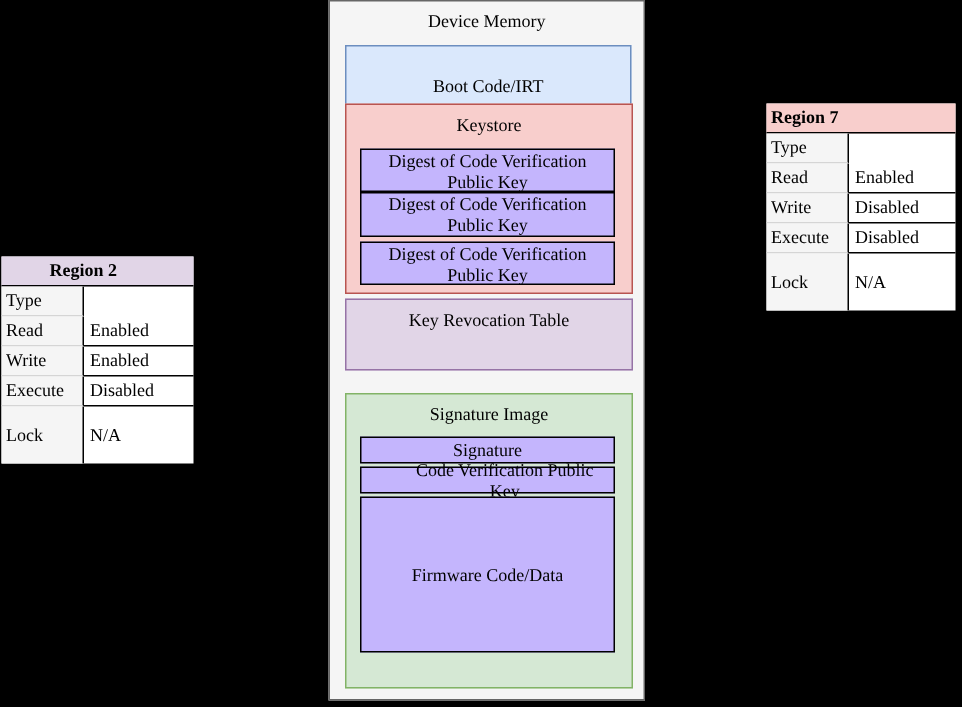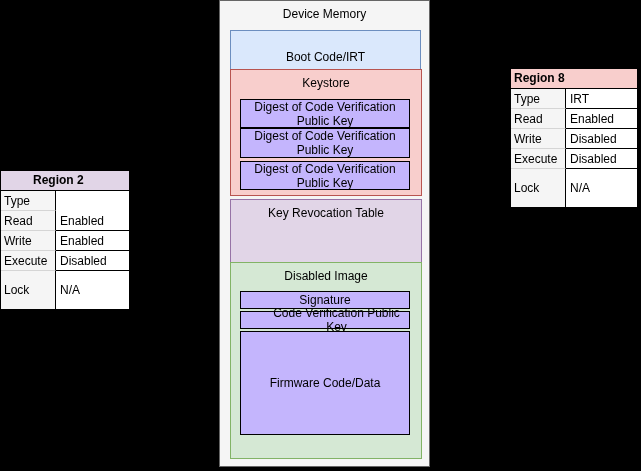--- a/index.html
+++ b/index.html
@@ -6,20 +6,21 @@
   body{
     background:#000;
     font-family:"Liberation Sans","DejaVu Sans",sans-serif;
     color:#000;
   }
   .stage{
     position:relative;
     width:641px;height:471px;
     background:var(--page-bg,#000);
     overflow:hidden;
+    font-family:Liberation Serif, serif;
   }
   .stage *, .stage{box-sizing:border-box;}
 
   
   .dm-container{
     position:absolute;left:219px;top:0;width:211px;height:467px;
     background:var(--container-fill,#f5f5f5);
     border:1px solid var(--container-border,#666666);
   }
   .dm-title{
@@ -39,21 +40,21 @@
     background:var(--blue-fill,#dae8fc);
     border:1px solid var(--blue-border,#6c8ebf);
     display:flex;align-items:center;justify-content:center;
   }
   .box-keystore{
     top:69px;height:127px;
     background:var(--red-fill,#f8cecc);
     border:1px solid var(--red-border,#b85450);
   }
   .box-krt{
-    top:199px;height:64px;
+    top:199px;height:48px;
     background:var(--purple-fill,#e1d5e7);
     border:1px solid var(--purple-border,#9673a6);
   }
   .box-fwimg{
     top:262px;height:197px;
     background:var(--green-fill,#d5e8d4);
     border:1px solid var(--green-border,#82b366);
   }
 
   .white-box{
@@ -120,31 +121,30 @@
   </div>
   <div class="white-box digest-1">Digest of Code Verification Public Key</div>
   <div class="white-box digest-2">Digest of Code Verification Public Key</div>
   <div class="white-box digest-3">Digest of Code Verification Public Key</div>
 
   <div class="sect box-krt">
     <div class="sect-label">Key Revocation Table</div>
   </div>
 
   <div class="sect box-fwimg">
-    <div class="sect-label">Disabled Image</div>
+    <div class="sect-label">Signature Image</div>
   </div>
   <div class="white-box box-sig">Signature</div>
   <div class="white-box box-cvpk">Code Verification Public Key</div>
   <div class="white-box box-fwcode">Firmware Code/Data</div>
 
   <div class="rtable rt-region1">
-    <div class="rt-header">Region 8</div>
+    <div class="rt-header">Region 7</div>
     <div class="rt-row">
       <div class="rt-lbl">Type</div>
-      <div class="rt-val">IRT</div>
     </div>
     <div class="rt-row">
       <div class="rt-lbl">Read</div>
       <div class="rt-val">Enabled</div>
     </div>
     <div class="rt-row">
       <div class="rt-lbl">Write</div>
       <div class="rt-val">Disabled</div>
     </div>
     <div class="rt-row">

